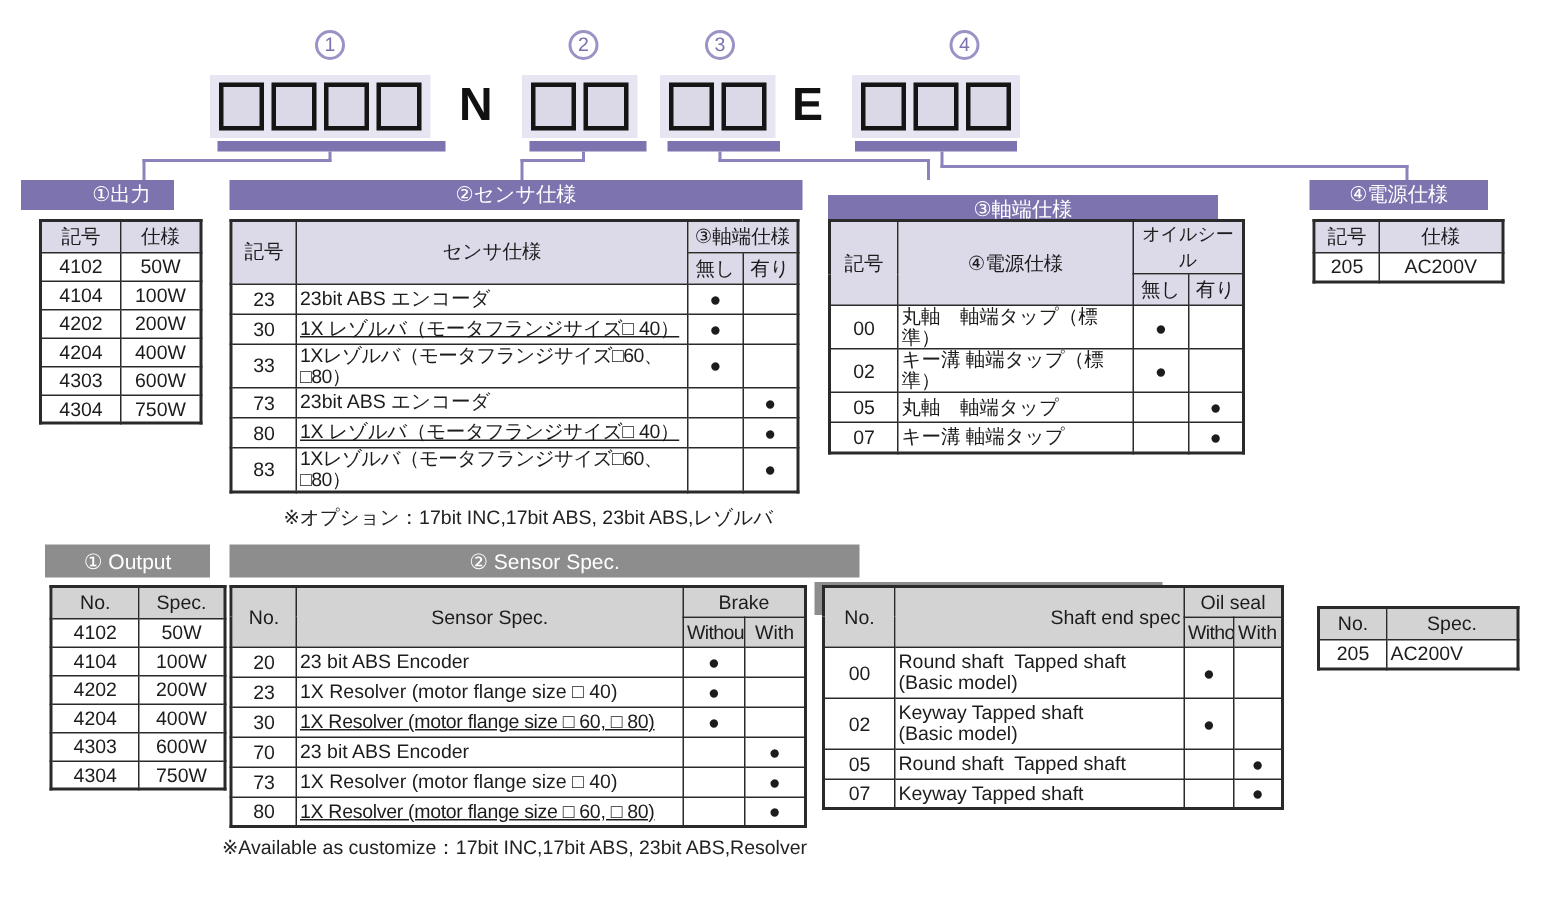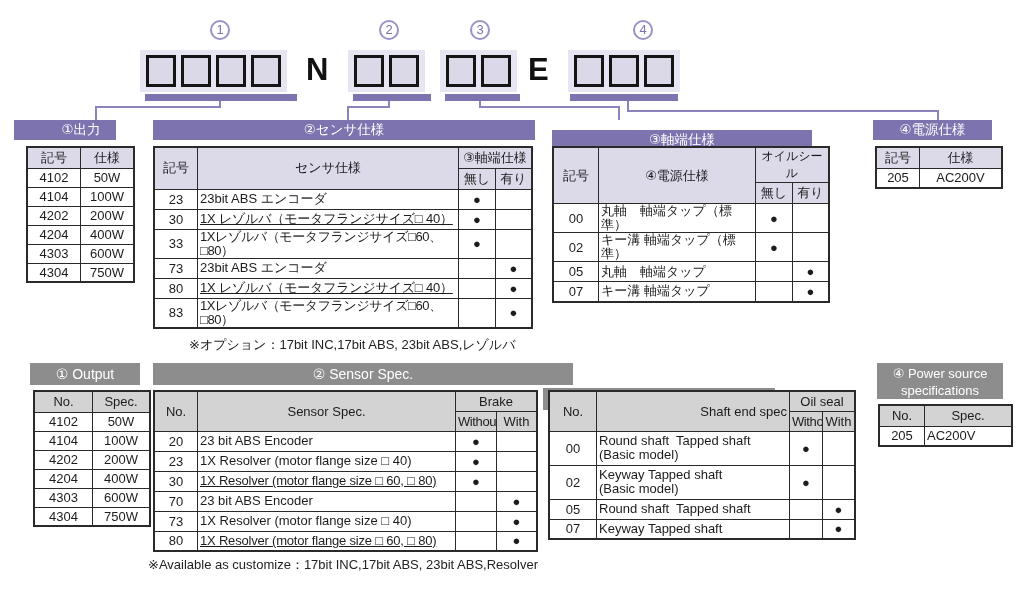--- a/index.html
+++ b/index.html
@@ -230,24 +230,20 @@
     <tr class="h20">
           <td class="no">205</td>
           <td class="no">AC200V</td>
         </tr>
   </tbody>
     </table>
 
   <div class="abs tbar en-bar" style="left:30px;top:363px;width:110px;">① Output</div>
   <div class="abs tbar en-bar" style="left:153px;top:363px;width:420px;">② Sensor Spec.</div>
   <div class="abs tbar en-bar" style="left:543px;top:363px;width:232px;margin-top:25px;">③ Shaft end spec</div>
-  <div class="abs tbar en-bar2" style="left:877px;top:363px;width:126px;">
-    <div>④ Power source</div>
-    <div>specifications</div>
-  </div>
 
   <table class="abs dtable" style="left:33px;top:390px;width:105px;">
     <tbody>
         <tr class="h21">
       <th class="hd-en" style="width:53px;">No.</th>
       <th class="hd-en" style="width:52px;">Spec.</th>
     </tr>
     <tr class="h19">
           <td class="no">4102</td>
           <td class="no">50W</td>

